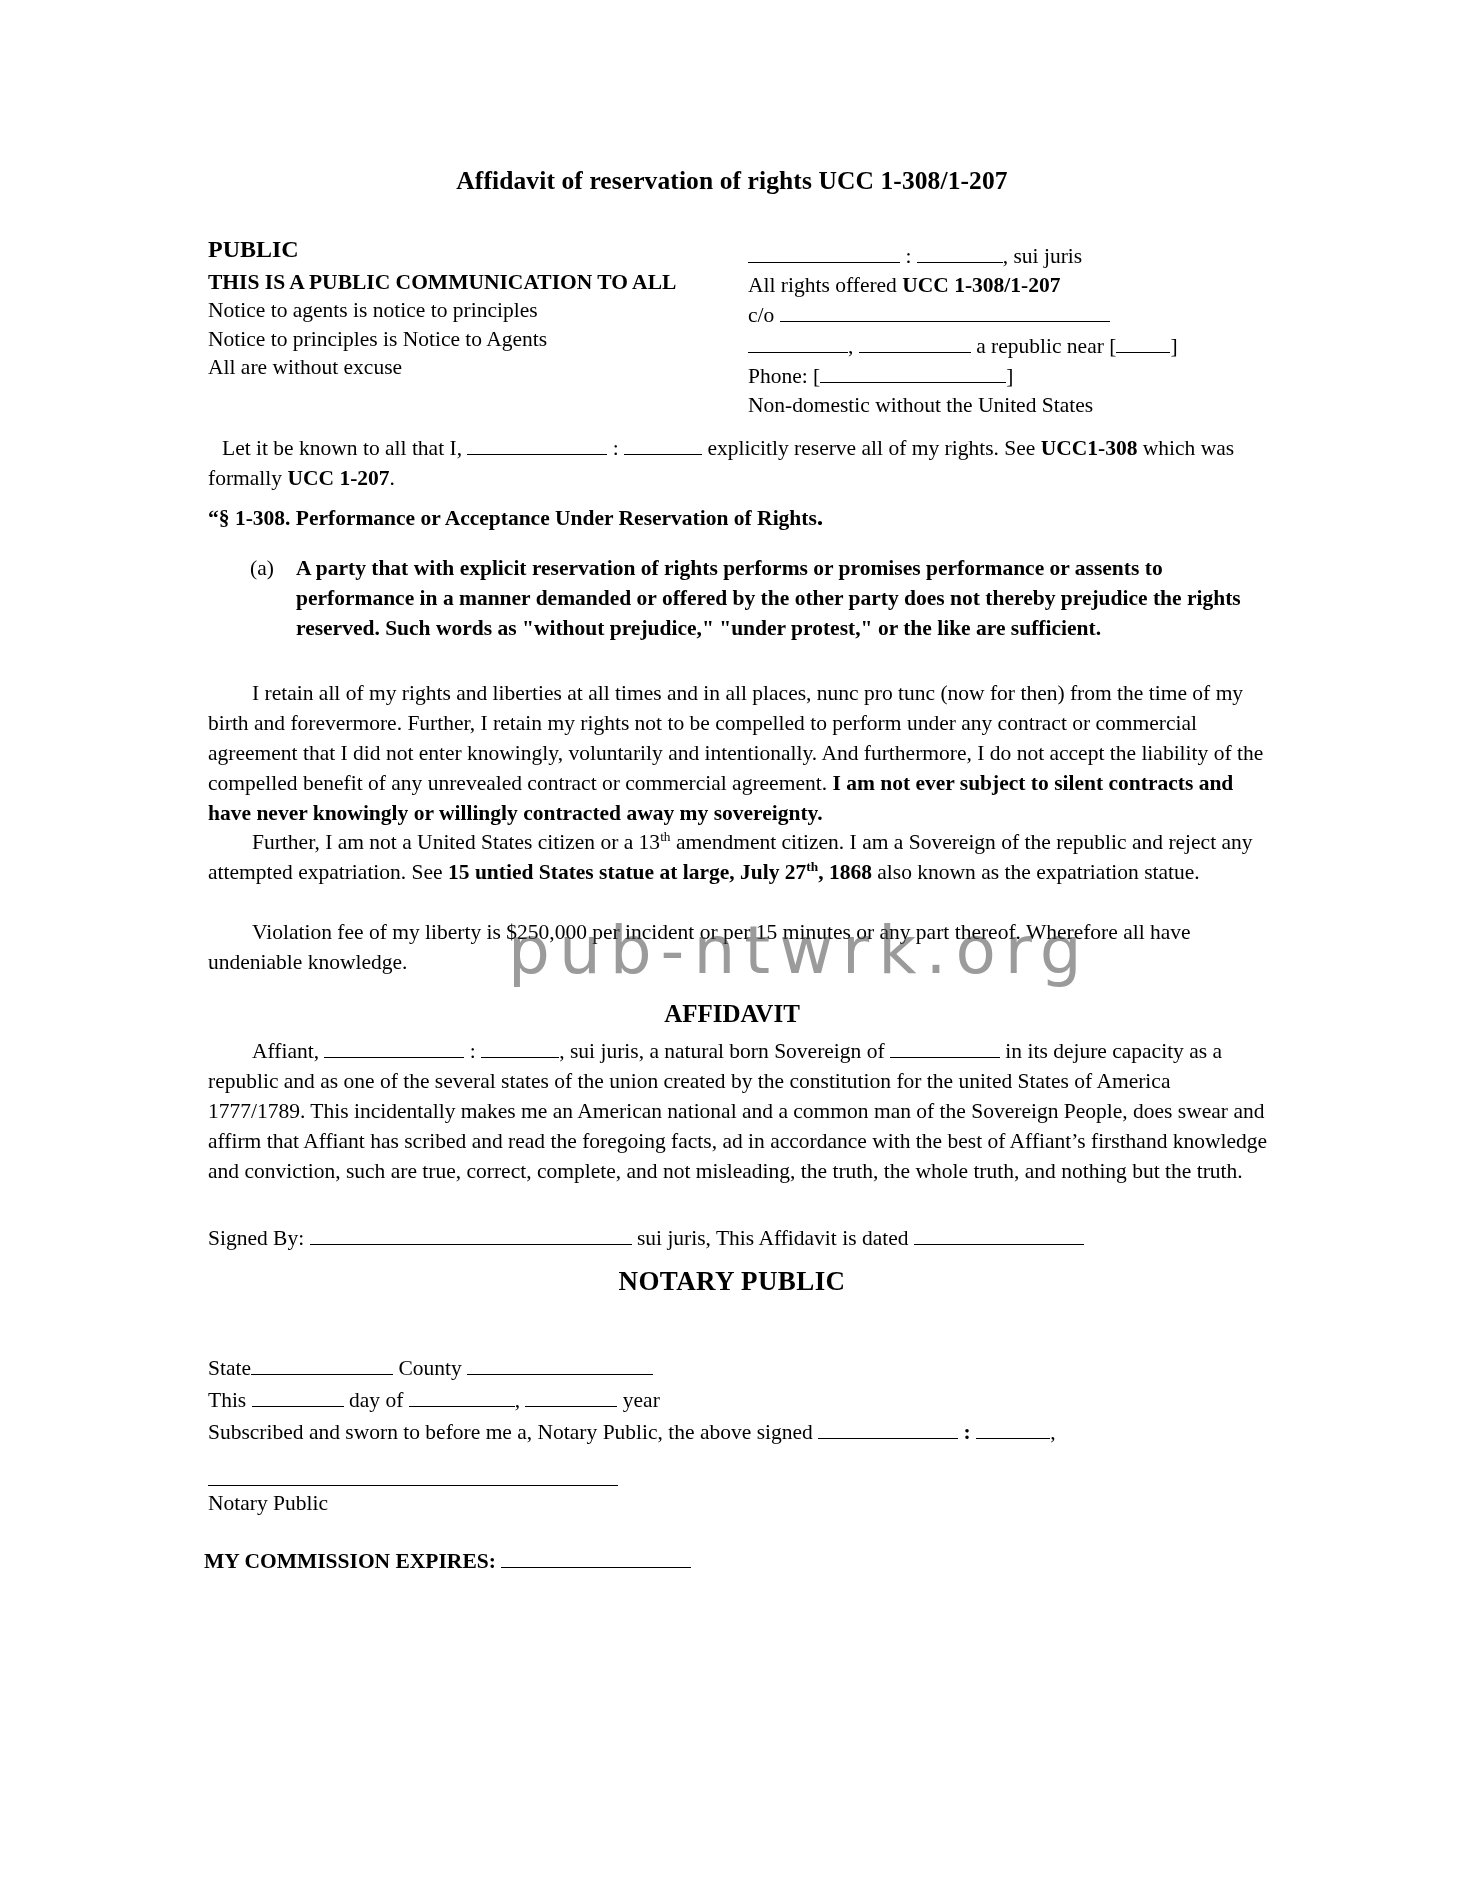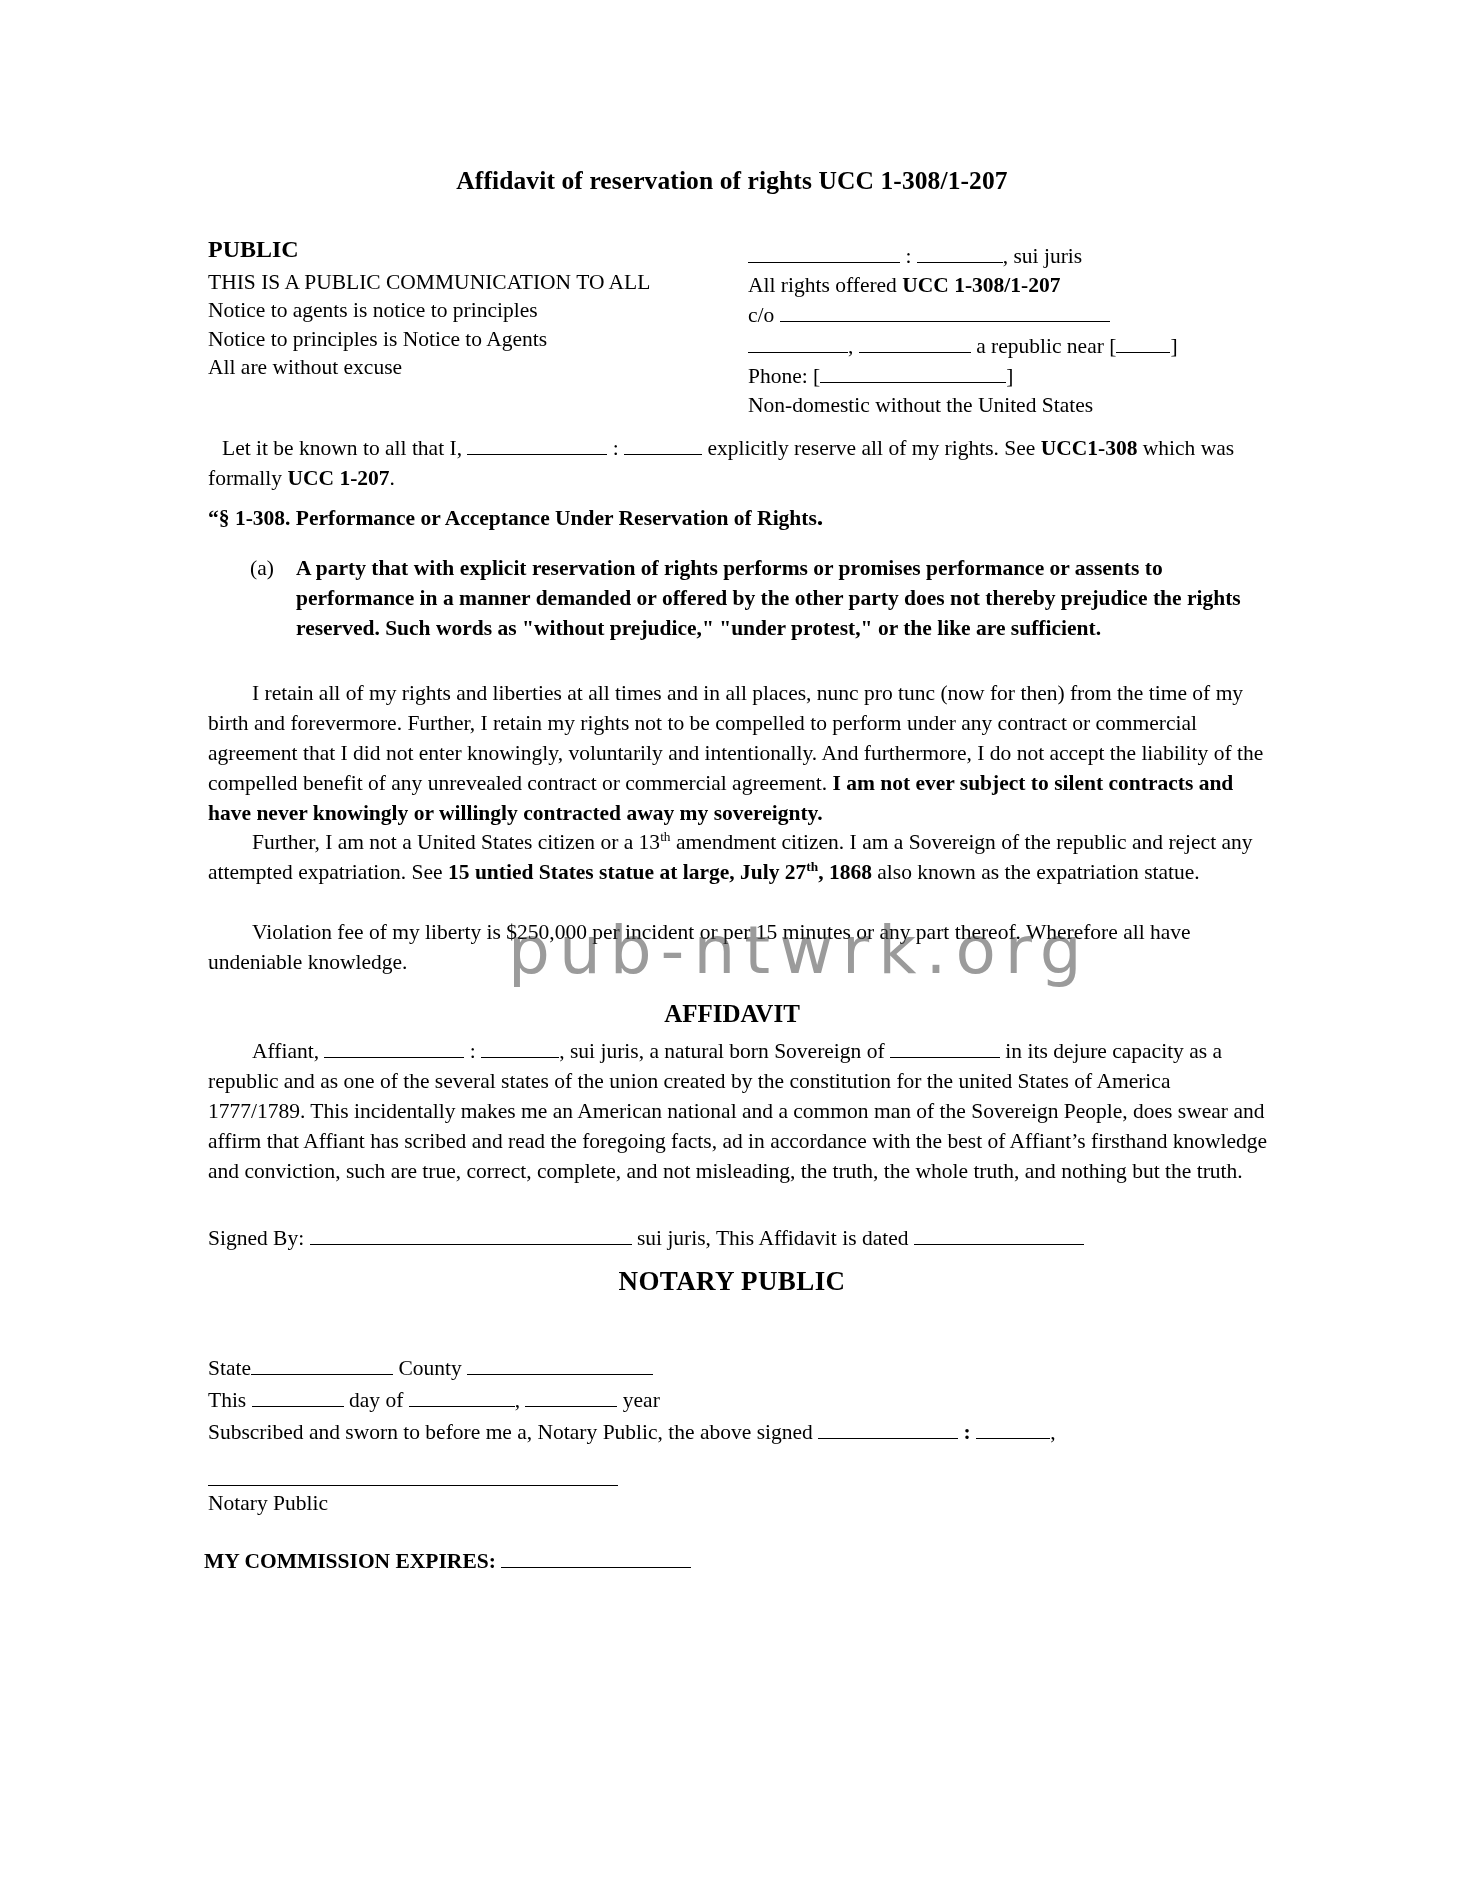--- a/index.html
+++ b/index.html
@@ -61,21 +61,21 @@
     width: 560px;
   }
   #public-word {
     font-size: 24px;
     font-weight: bold;
     line-height: 34px;
     margin-bottom: 2px;
   }
   #public-comm {
     font-size: 21.5px;
-    font-weight: normal;
+    font-weight: bold;
     line-height: 28px;
   }
   .hl-line {
     font-size: 21.5px;
     line-height: 28.5px;
     white-space: nowrap;
   }
 
   #header-right {
     position: absolute;

